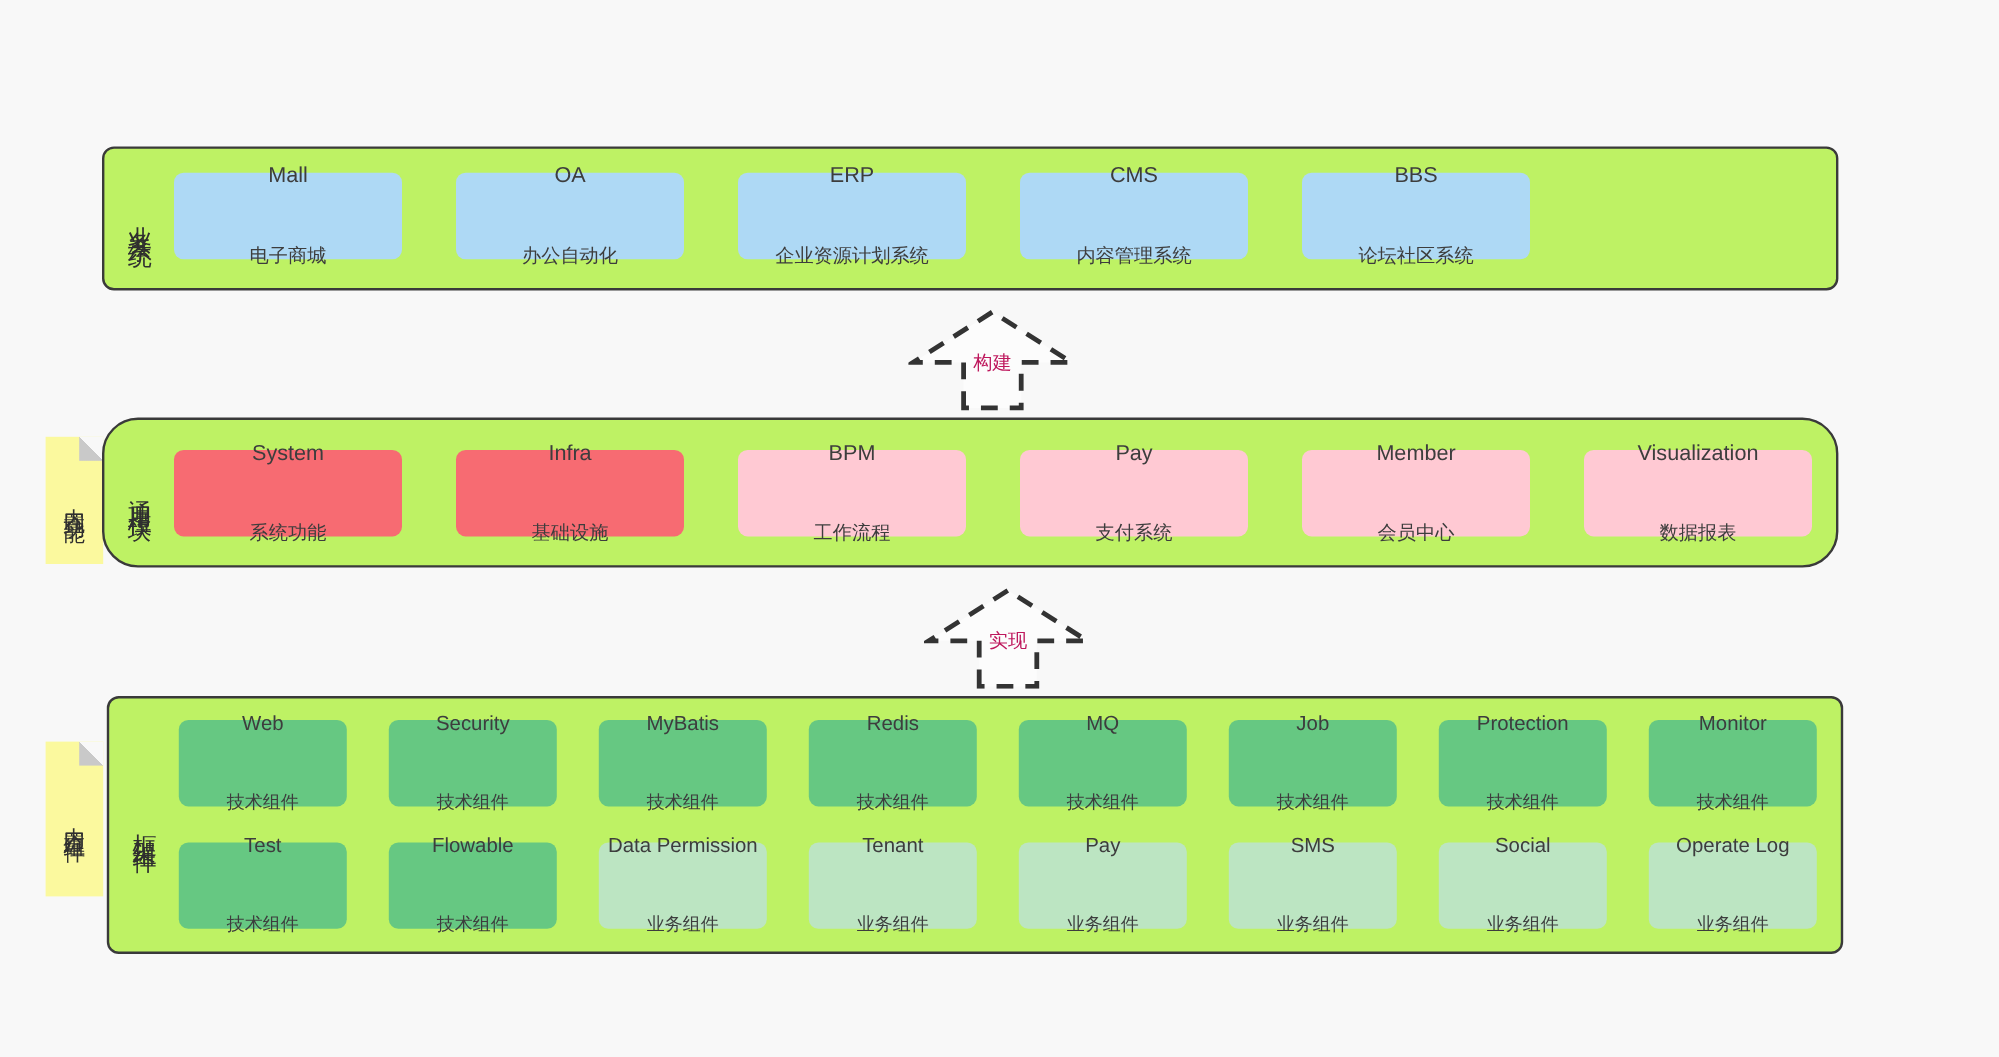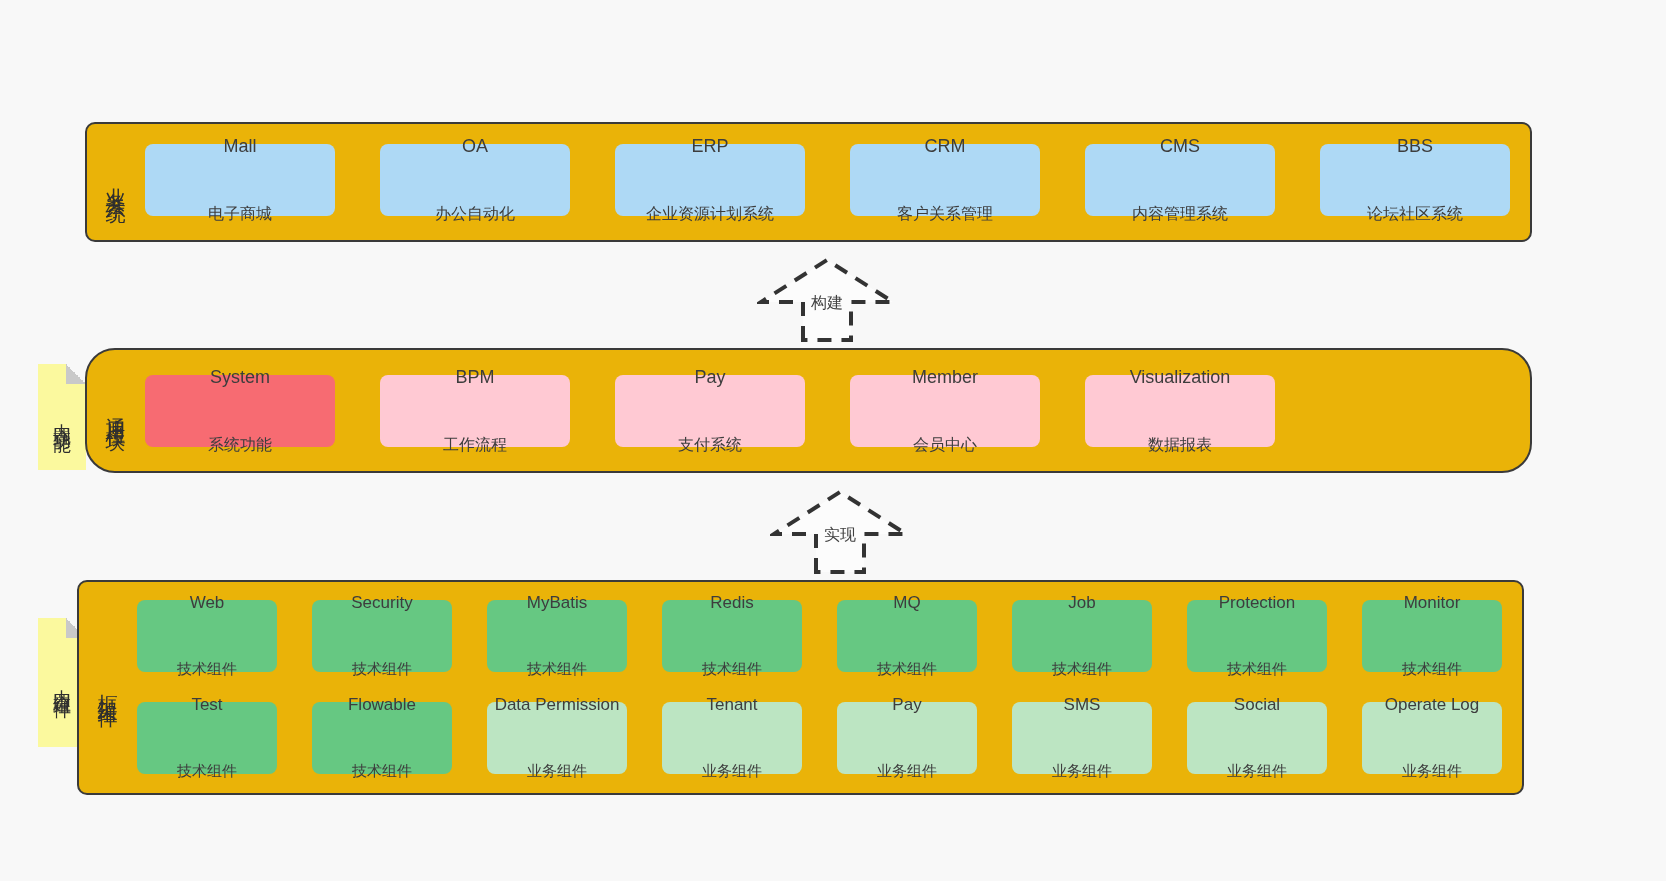--- a/index.html
+++ b/index.html
@@ -4,28 +4,28 @@
 <style>
   html,body{margin:0;padding:0;}
   body{
     width:1666px;height:881px;position:relative;overflow:hidden;
     background:#f8f8f8;
     font-family:"Liberation Sans","DejaVu Sans",sans-serif;
     color:#3d3d3d;
   }
   .panel{
     position:absolute;
-    background:#eab308;
+    background:#bef264;
     border:2px solid #3a3a3a;
     border-radius:10px;
     box-sizing:border-box;
   }
   #panel-business{left:85px;top:122px;width:1447px;height:120px;}
   #panel-modules{left:85px;top:348px;width:1447px;height:125px;border-radius:30px;}
-  #panel-components{left:77px;top:580px;width:1447px;height:215px;}
+  #panel-components{left:89px;top:580px;width:1447px;height:215px;}
 
   .side-label{
     position:absolute;left:16px;top:50%;transform:translateY(-50%);
     writing-mode:vertical-rl;text-orientation:upright;
     font-size:20px;letter-spacing:5px;color:#2f2f2f;
     white-space:nowrap;
   }
 
   .box-row{position:absolute;display:flex;}
   .row6{left:58px;gap:45px;}
@@ -67,21 +67,21 @@
     font-size:18px;letter-spacing:4px;color:#2f2f2f;white-space:nowrap;
   }
 
   .arrow{position:absolute;width:140px;height:86px;}
   #arrow-build{left:757px;top:256px;}
   #arrow-implement{left:770px;top:488px;}
   .arrow svg{display:block;}
   .arrow-label{
     position:absolute;left:50%;top:47px;transform:translate(-50%,-50%);
     background:#fcfcfc;padding:0 3px;
-    font-size:16px;color:#404040;white-space:nowrap;
+    font-size:16px;color:#be185d;white-space:nowrap;
   }
 </style>
 </head>
 <body>
 
 <div class="sticky" id="sticky-modules">
   <span class="sticky-fold"></span>
   <span class="sticky-label">内置功能</span>
 </div>
 <div class="sticky" id="sticky-components">
@@ -96,24 +96,20 @@
       <div class="box-title">Mall</div>
       <div class="box-sub">电子商城</div>
     </div>
     <div class="box blue w190">
       <div class="box-title">OA</div>
       <div class="box-sub">办公自动化</div>
     </div>
     <div class="box blue w190">
       <div class="box-title">ERP</div>
       <div class="box-sub">企业资源计划系统</div>
-    </div>
-    <div class="box blue w190">
-      <div class="box-title">CRM</div>
-      <div class="box-sub">客户关系管理</div>
     </div>
     <div class="box blue w190">
       <div class="box-title">CMS</div>
       <div class="box-sub">内容管理系统</div>
     </div>
     <div class="box blue w190">
       <div class="box-title">BBS</div>
       <div class="box-sub">论坛社区系统</div>
     </div>
   </div>
@@ -126,20 +122,24 @@
   <span class="arrow-label">构建</span>
 </div>
 
 <div class="panel" id="panel-modules">
   <div class="side-label">通用模块</div>
   <div class="box-row row6">
     <div class="box red w190">
       <div class="box-title">System</div>
       <div class="box-sub">系统功能</div>
     </div>
+    <div class="box red w190">
+      <div class="box-title">Infra</div>
+      <div class="box-sub">基础设施</div>
+    </div>
     <div class="box pink w190">
       <div class="box-title">BPM</div>
       <div class="box-sub">工作流程</div>
     </div>
     <div class="box pink w190">
       <div class="box-title">Pay</div>
       <div class="box-sub">支付系统</div>
     </div>
     <div class="box pink w190">
       <div class="box-title">Member</div>

